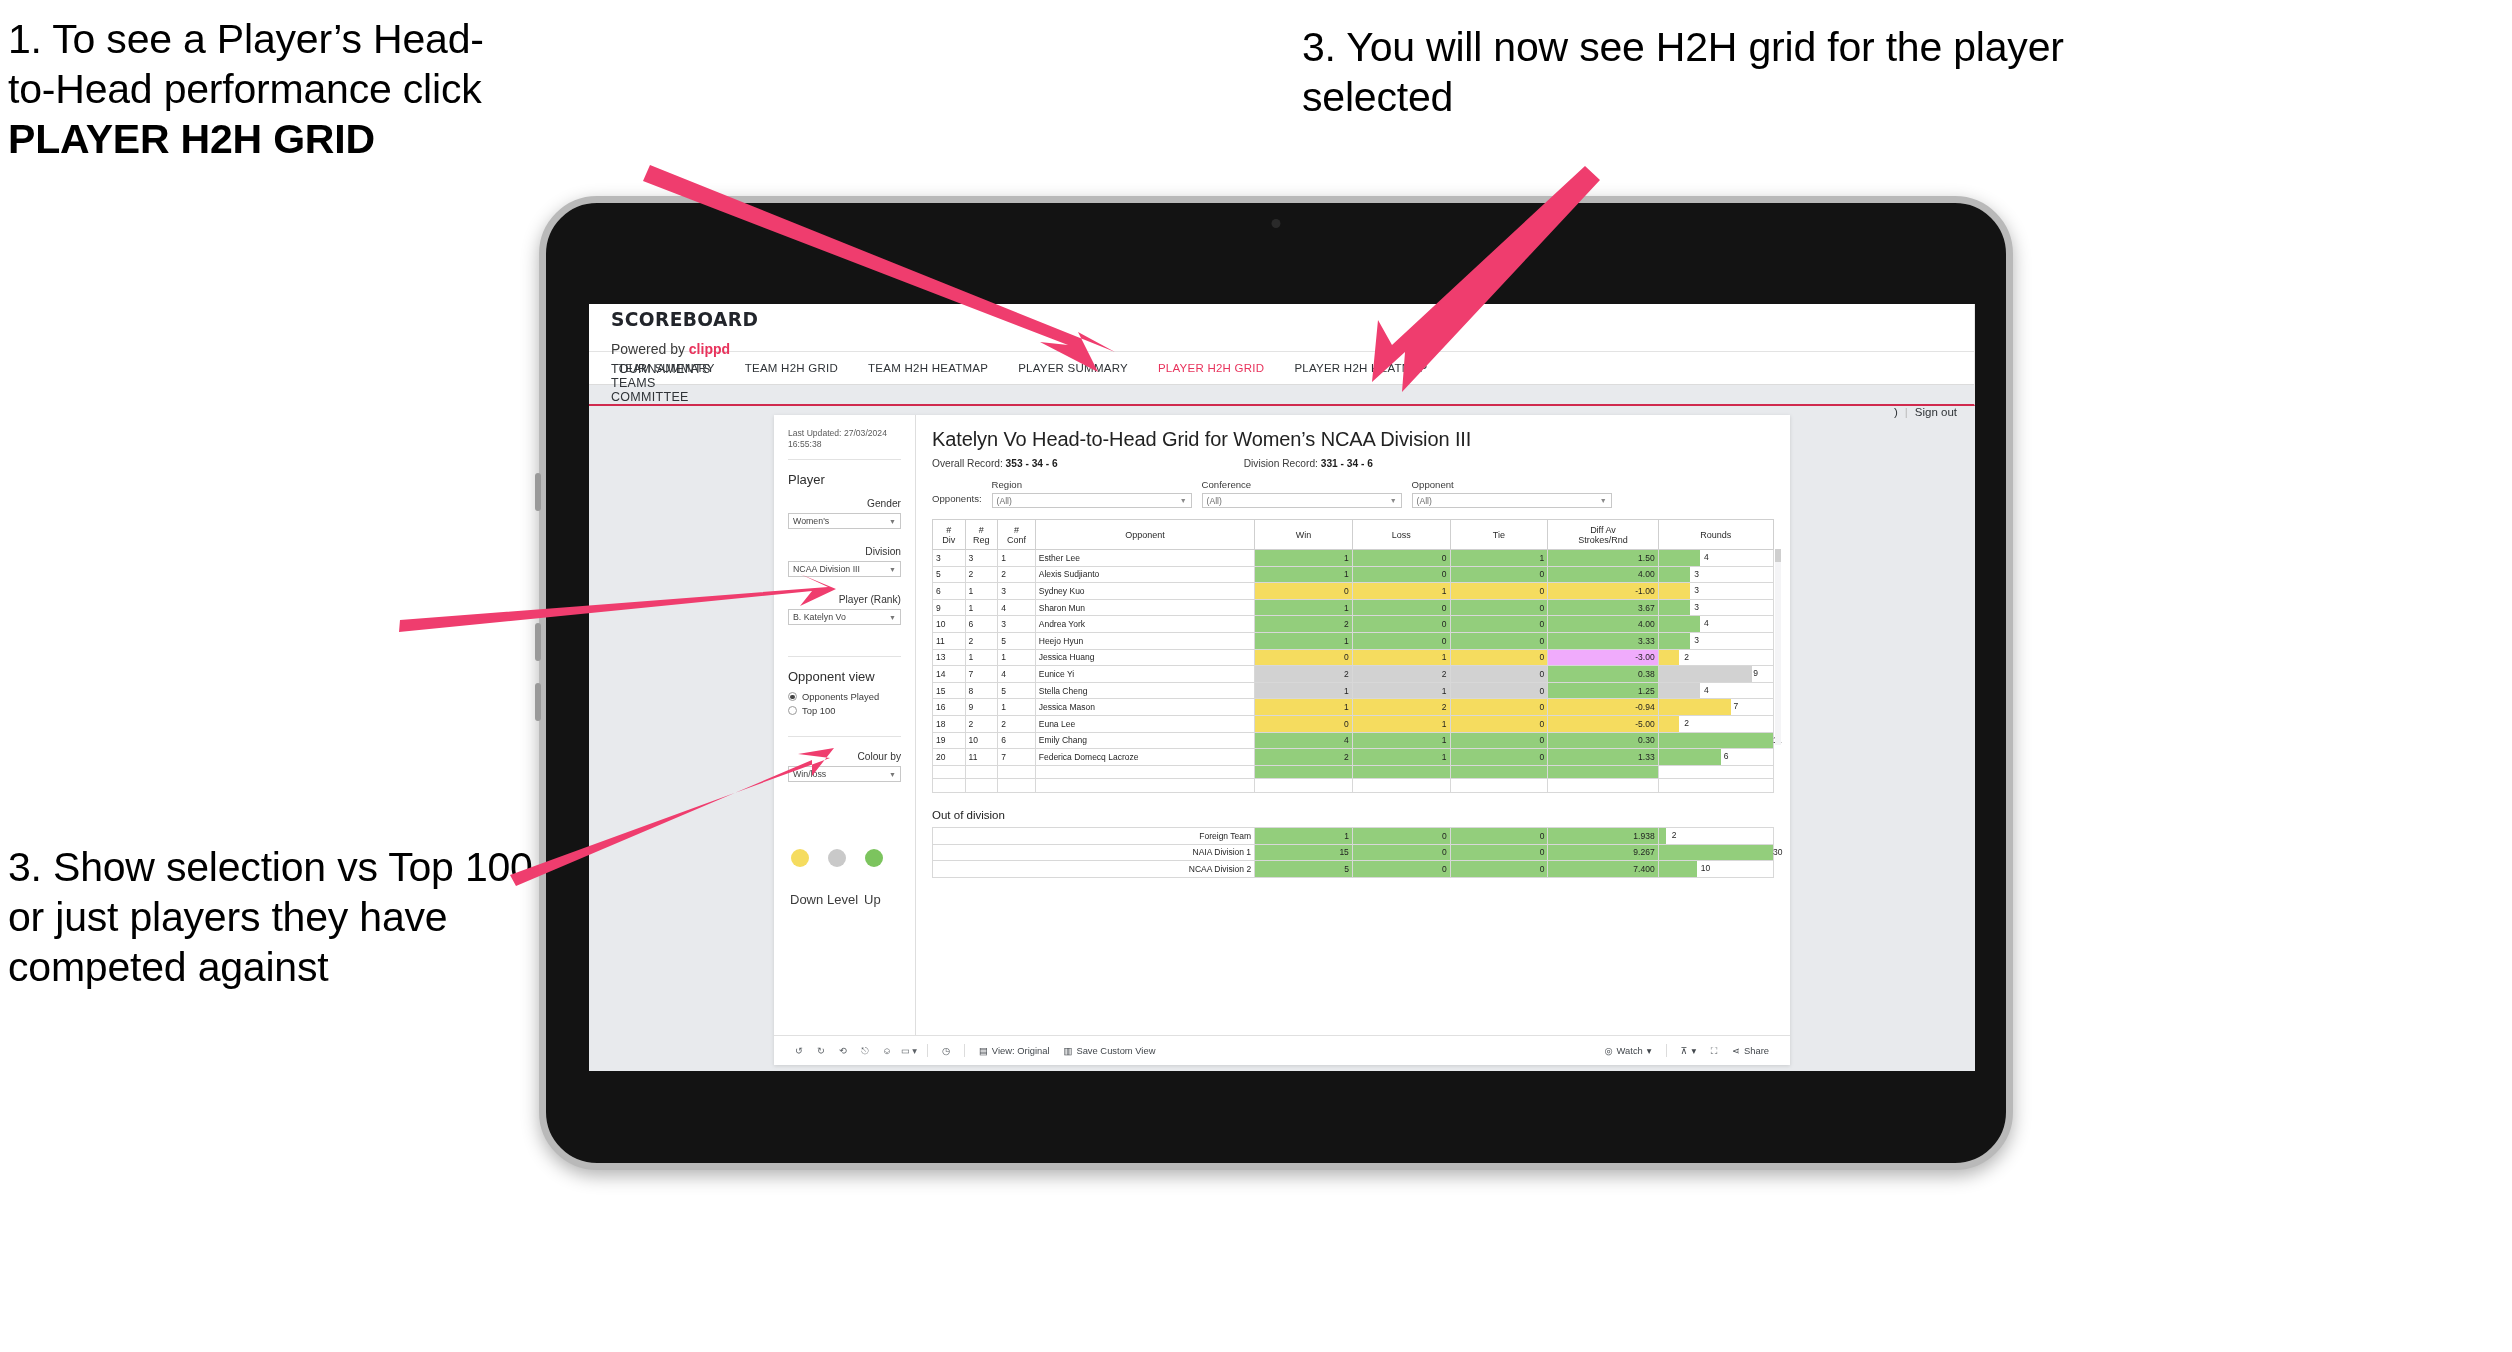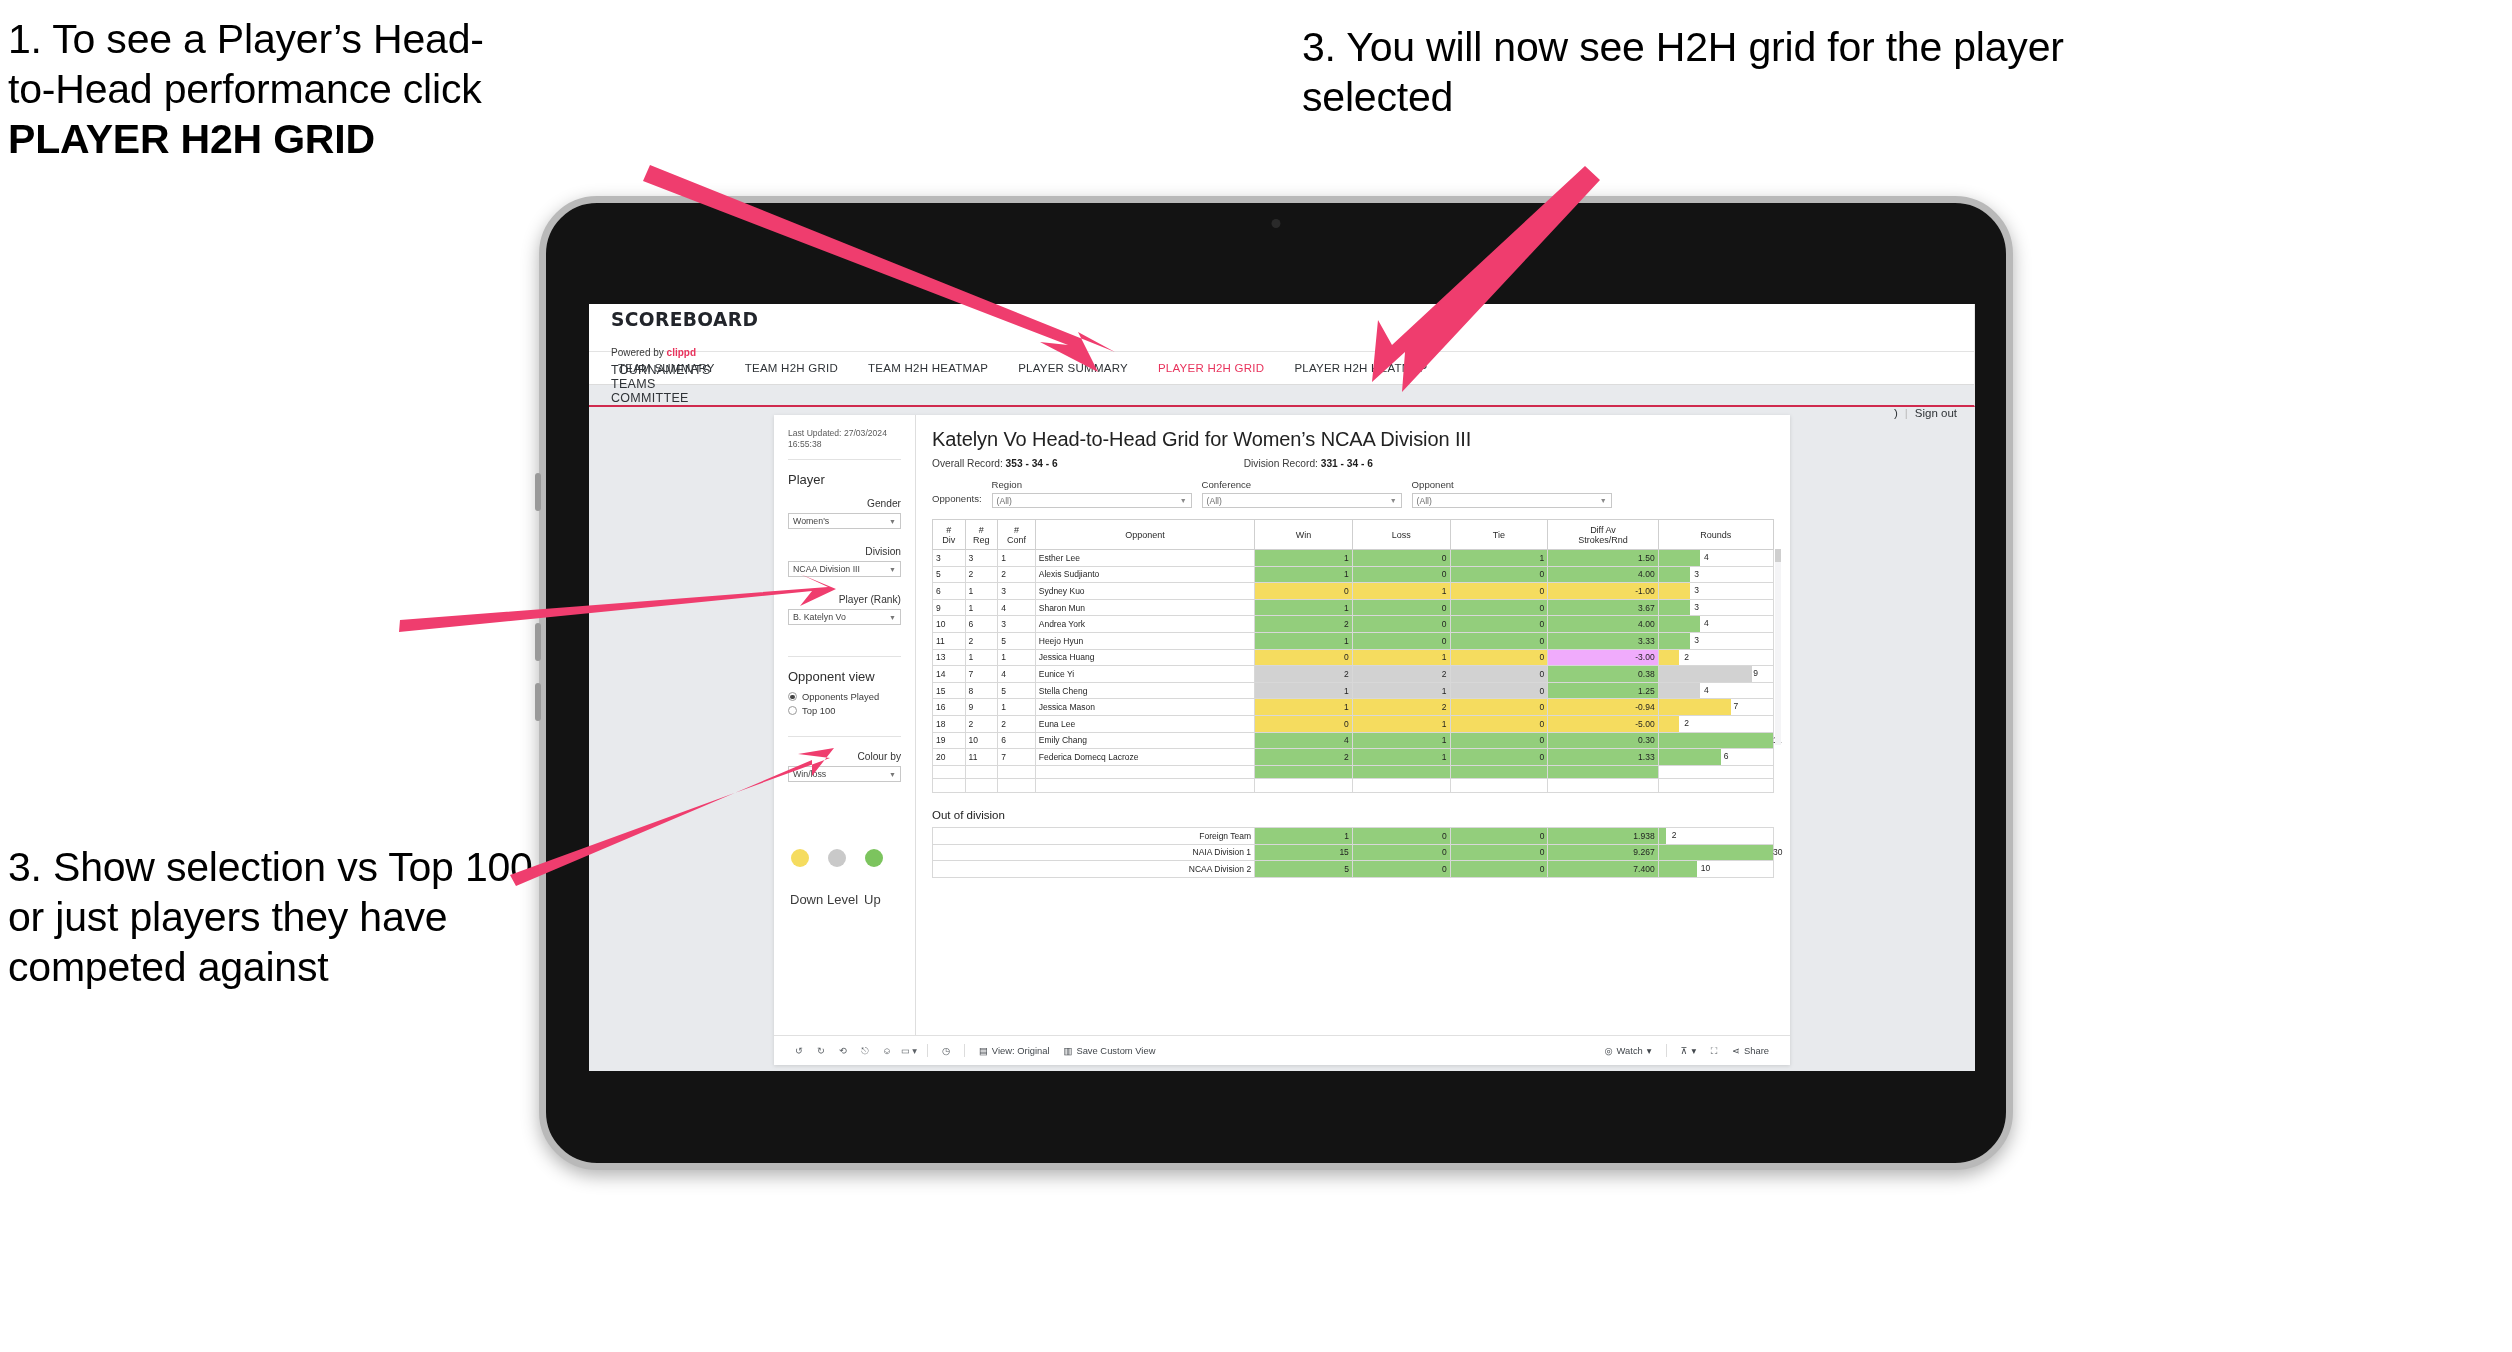--- a/index.html
+++ b/index.html
@@ -62,21 +62,21 @@
     position: relative;
     flex-direction: column;
   }
   #brand { padding: 5px 22px 5px 22px; display:flex; flex-direction:column; justify-content:center;
            border-right: 1px solid #e8e8e8; }
   #brand .bd-title {
     font-family: "DejaVu Sans", sans-serif;
     font-weight: bold; font-size: 20px; letter-spacing: 0.4px;
     color: #22252b; line-height: 1; transform: scaleX(0.93); transform-origin: left center;
   }
-  #brand .bd-sub { font-size: 10px; color: #3a3a3a; margin-top: 18px; white-space: nowrap; }
+  #brand .bd-sub { font-size: 14px; color: #3a3a3a; margin-top: 12px; white-space: nowrap; }
   #brand .bd-sub .clippd { color: #e8335c; font-weight: bold; }
 
   .topnav-item {
     display: flex; align-items: center; padding: 0 22px;
     font-size: 12.5px; color: #2f3337; letter-spacing: 0.3px;
     border-right: 1px solid #e8e8e8; white-space: nowrap;
   }
   .topnav-item.active { border-bottom: 2px solid #d02a4e; }
   #topnav-right {
     margin-left: auto; display: flex; align-items: center; gap: 7px;

